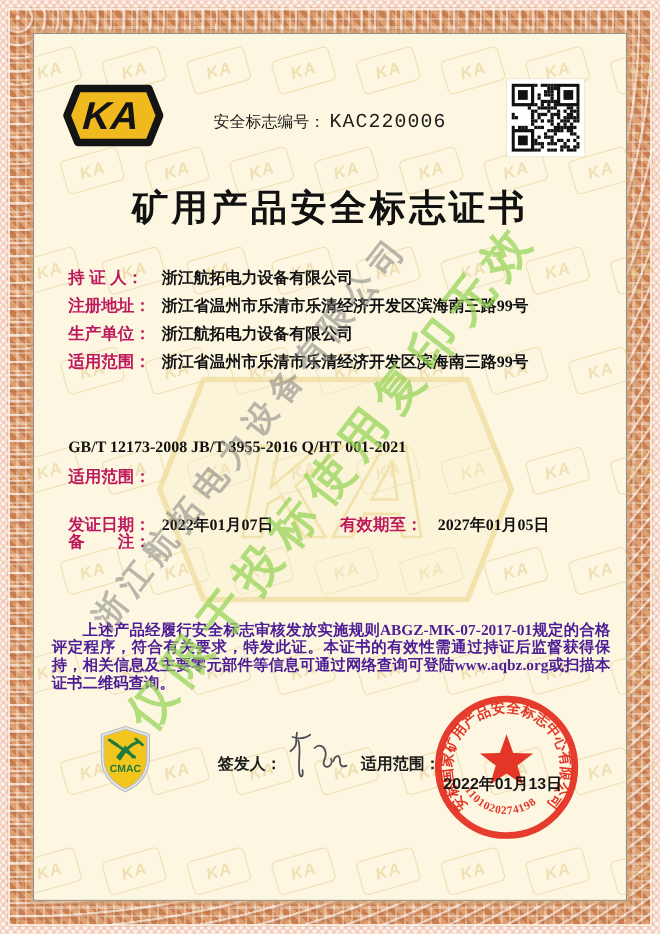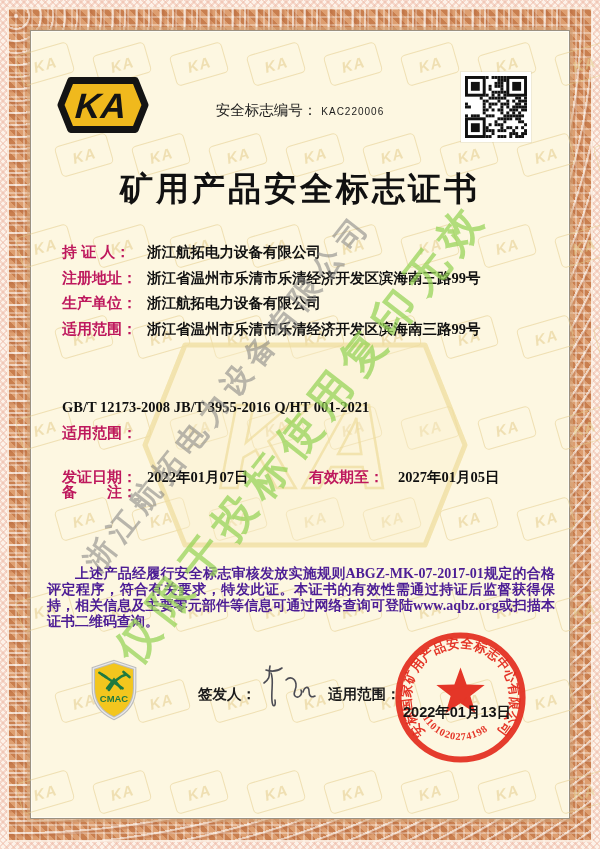--- a/index.html
+++ b/index.html
@@ -24,21 +24,21 @@
     box-shadow:0 0 0 3px rgba(214,170,128,.55), inset 0 0 0 1px rgba(255,255,255,.6);}
   
   .tiles{position:absolute;inset:0;overflow:hidden;pointer-events:none;}
   .tile{position:absolute;width:52px;height:30px;border:1.5px solid rgba(228,204,140,.55);
     border-radius:5px;transform:rotate(-16deg);display:flex;align-items:center;justify-content:center;}
   .tile span{font-weight:bold;font-style:italic;font-size:15px;color:rgba(228,204,140,.55);letter-spacing:1px;}
   .big-ka{position:absolute;left:130px;top:320px;pointer-events:none;opacity:.85;}
   
   .ka-logo{position:absolute;left:56px;top:75px;}
   .certno-row{position:absolute;left:160px;top:101px;width:280px;text-align:center;font-size:14.5px;color:#1c1c1c;}
-  .certno-row .num{font-family:Liberation Sans, sans-serif;font-size:10px;letter-spacing:1px;}
+  .certno-row .num{font-family:Liberation Mono, monospace;font-size:18px;letter-spacing:1px;}
   .qr{position:absolute;left:461px;top:72px;width:70px;height:70px;background:#fff;
     display:flex;align-items:center;justify-content:center;box-shadow:0 0 0 1px rgba(0,0,0,.05);}
   .title{position:absolute;left:0;top:167px;width:100%;text-align:center;font-size:33px;font-weight:900;
     color:#111;letter-spacing:3px;font-family:"Liberation Serif",serif;}
   
   .frow{position:absolute;left:62px;display:flex;align-items:baseline;white-space:nowrap;}
   .flabel{font-size:15px;font-weight:bold;color:#be185d;width:85px;flex:none;}
   .flabel.wide{width:auto;margin-right:6px;}
   .fvalue{font-size:14.5px;font-weight:bold;color:#101010;font-family:"Liberation Serif",serif;}
   .dates .fvalue.issue{width:153px;flex:none;}

